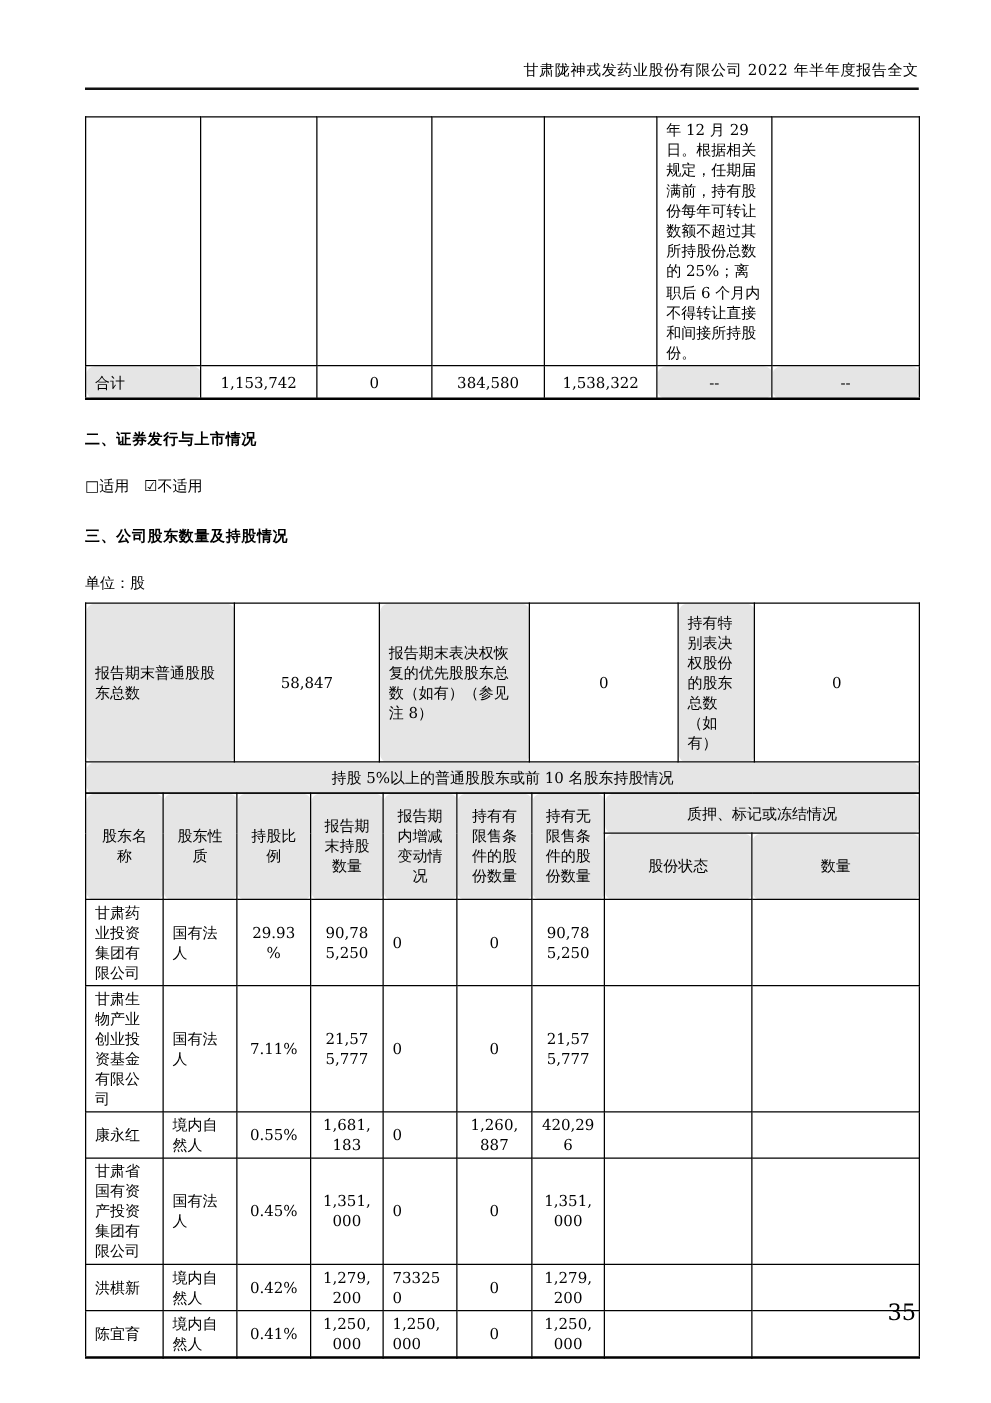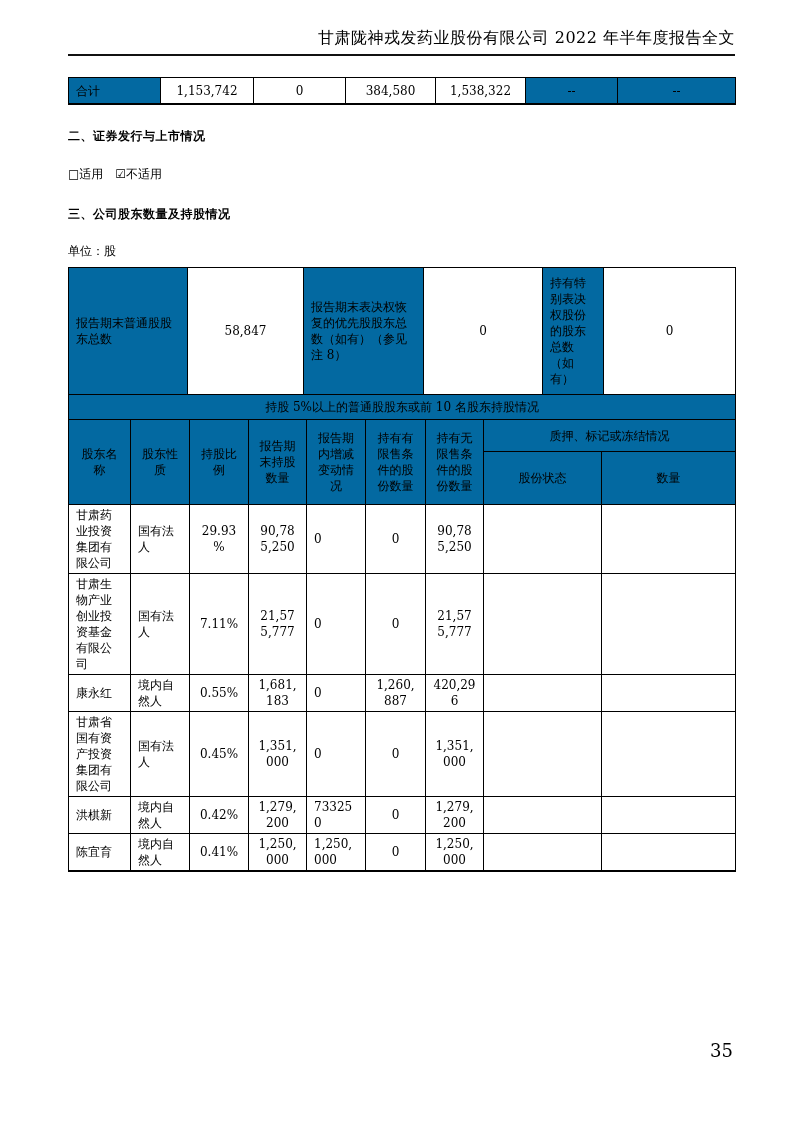--- a/index.html
+++ b/index.html
@@ -3,26 +3,26 @@
 <meta charset="utf-8">
 <style>
   html,body{margin:0;padding:0;}
   body{
     width:793px;height:1122px;background:#ffffff;position:relative;
     font-family:"DejaVu Serif","Liberation Serif",serif;color:#000;
     -webkit-font-smoothing:antialiased;
   }
   .content{position:absolute;left:68px;top:0;width:667px;}
   .doc-header{
-    padding-top:28px;text-align:right;font-size:16px;letter-spacing:0.5px;
+    padding-top:48px;text-align:right;font-size:12px;letter-spacing:0.5px;
     border-bottom:2px solid #111;padding-bottom:5px;
   }
   table{border-collapse:collapse;table-layout:fixed;width:667px;font-size:12px;line-height:16px;}
   td{border:1px solid #000;padding:2px 7px;vertical-align:middle;overflow:hidden;word-wrap:break-word;}
-  .gray{background:#0369a1;}
+  .gray{background:#e5e5e5;border-radius:7px;}
   .r{text-align:center;}
   .l{text-align:left;}
   .c{text-align:center;}
   .top{vertical-align:top;}
   .bk{word-break:break-all;}
   .prev-table{margin-top:21px;border-bottom:2px solid #000;}
   .prev-table td.note-cell{line-height:16.2px;}
   .heading{
     font-family:"DejaVu Sans","Liberation Sans",sans-serif;
     font-weight:bold;font-size:12px;margin-top:23px;letter-spacing:0.5px;
@@ -47,20 +47,29 @@
     <colgroup>
       <col style="width:92px">
         <col style="width:93px">
         <col style="width:92px">
       <col style="width:90px">
         <col style="width:90px">
         <col style="width:92px">
       <col style="width:118px">
     </colgroup>
     <tbody>
+        <tr>
+      <td style="height:193px"></td>
+      <td></td>
+      <td></td>
+      <td></td>
+      <td></td>
+      <td class="top note-cell l">年 12 月 29 日。根据相关规定，任期届满前，持有股份每年可转让数额不超过其所持股份总数的 25%；离职后 6 个月内不得转让直接和间接所持股份。</td>
+      <td></td>
+    </tr>
     <tr>
       <td class="gray l" style="height:21px">合计</td>
       <td class="r">1,153,742</td>
       <td class="r">0</td>
       <td class="r">384,580</td>
       <td class="r">1,538,322</td>
       <td class="gray c">--</td>
       <td class="gray c">--</td>
     </tr>
   </tbody>

